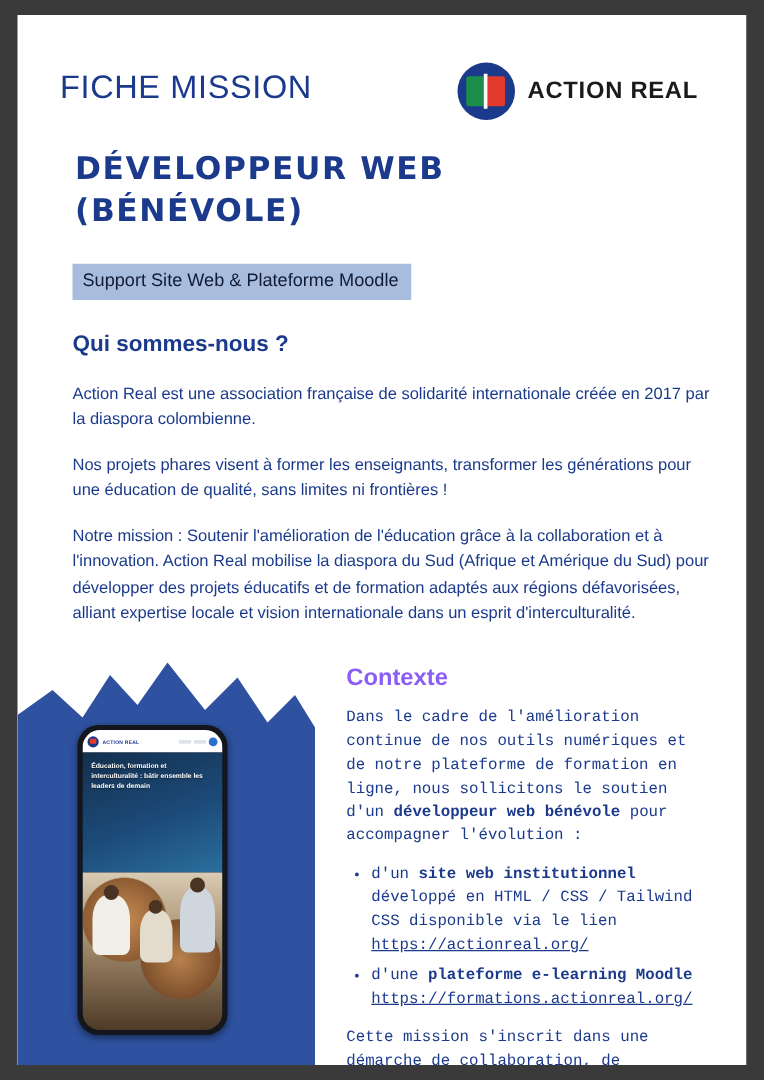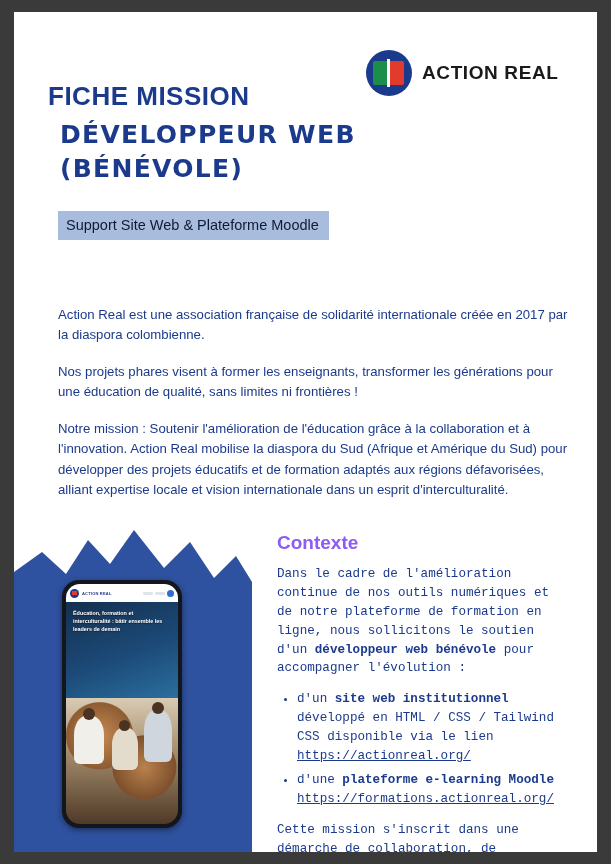--- a/index.html
+++ b/index.html
@@ -31,24 +31,23 @@
     position: absolute;
     left: 0; top: 0;
     width: 583px;
     height: 96px;
   }
   .fiche-title {
     position: absolute;
     left: 34px;
     top: 42px;
     font-size: 26px;
-    font-weight: bold;
+    font-weight: normal;
     letter-spacing: 0.5px;
     color: #1b3a8c;
-    margin-top: 27px;
   }
   .logo-wrap {
     position: absolute;
     left: 352px;
     top: 38px;
     display: flex;
     align-items: center;
     gap: 10px;
   }
   .logo-mark {
@@ -297,20 +296,21 @@
       </div>
     </div>
 
     <div class="job-title">
       <div>DÉVELOPPEUR  WEB</div>
       <div>(BÉNÉVOLE)</div>
     </div>
 
     <div class="subtitle-band">Support Site Web &amp; Plateforme Moodle</div>
 
+    <div class="qui-heading">Qui sommes-nous ?</div>
     <div class="body-col">
       <p> Action Real est une association française de solidarité internationale créée en 2017 par la diaspora colombienne.</p>
       <p>Nos projets phares visent à former les enseignants, transformer les générations pour une éducation de qualité, sans limites ni frontières !</p>
       <p>Notre mission : Soutenir l'amélioration de l'éducation grâce à la collaboration et à l'innovation. Action Real mobilise la diaspora du Sud (Afrique et Amérique du Sud) pour développer des projets éducatifs et de formation adaptés aux régions défavorisées, alliant expertise locale et vision internationale dans un esprit d'interculturalité.</p>
     </div>
 
     <svg class="mountain" viewBox="0 0 238 340" preserveAspectRatio="none">
       <polygon points="0,60 28,40 52,62 74,28 96,52 120,18 150,56 176,30 200,66 222,44 238,70 238,340 0,340" fill="#2f52a0"></polygon>
     </svg>
 

